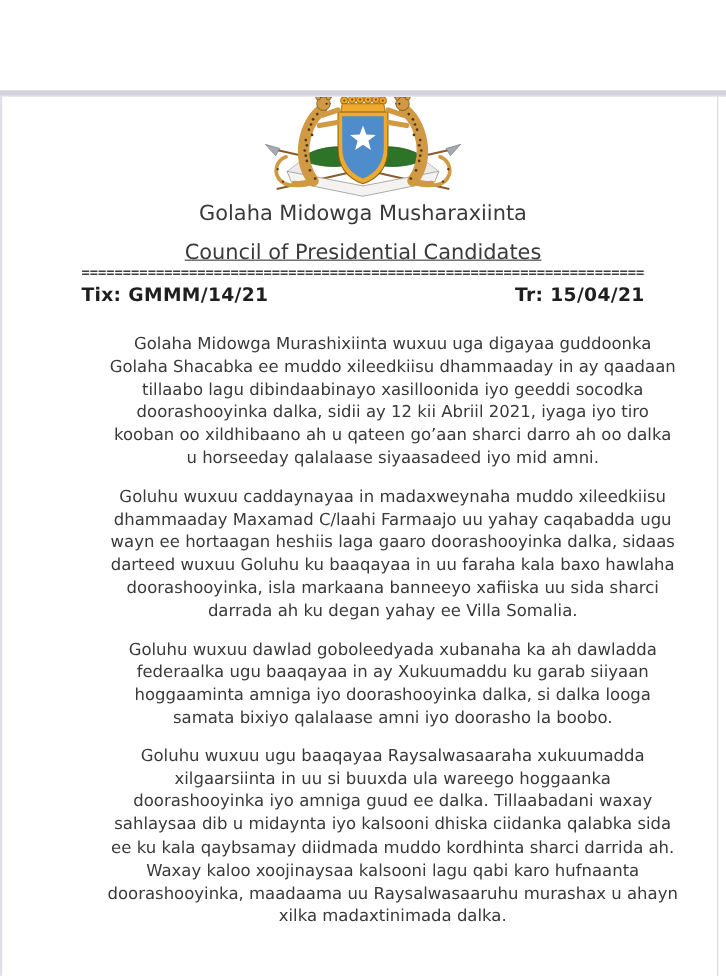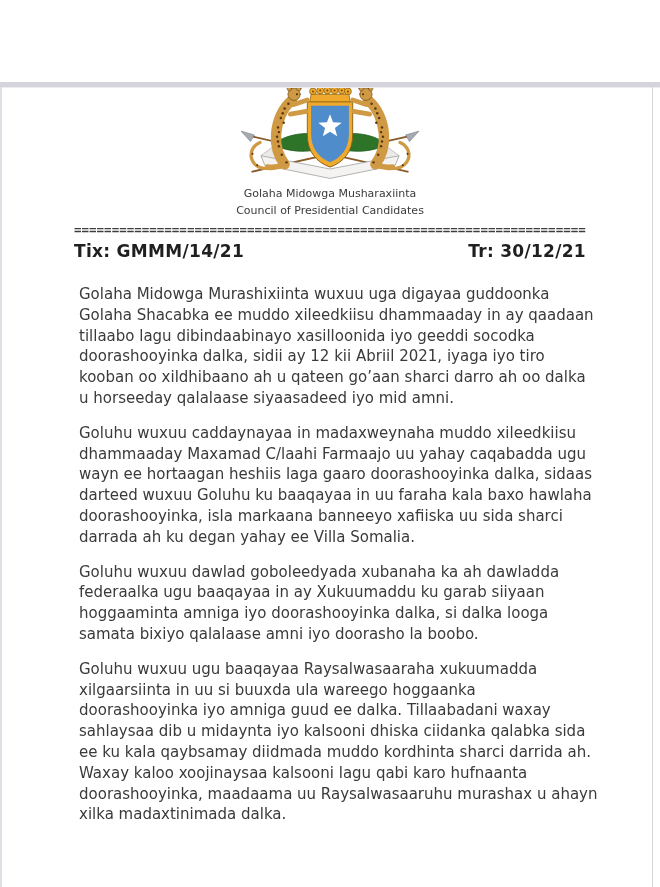--- a/index.html
+++ b/index.html
@@ -27,27 +27,27 @@
     position: absolute; top: 5px; right: 7px; bottom: 0;
     width: 1px; background: #d7d6dd;
   }
   .emblem-wrap {
     margin: 82px auto 0 auto;
     width: 180px; height: 104px;
     text-align: center;
   }
   .org-so, .org-en {
     text-align: center;
-    font-size: 11px;
+    font-size: 19px;
     line-height: 16px;
     color: #3a3a3a;
     font-weight: 400;
   }
   .org-so { margin-top: 0px; }
-  .org-en { margin-top: 1px; }
+  .org-en { margin-top: 19px; text-decoration: underline; }
   .divider {
     width: 512px;
     margin: 5px auto 0 auto;
     height: 12px;
     line-height: 12px;
     overflow: hidden;
     white-space: nowrap;
     font-family: "DejaVu Sans Mono", "Liberation Mono", monospace;
     font-size: 12.5px;
     font-weight: 700;
@@ -60,20 +60,21 @@
     justify-content: space-between;
     font-size: 17px;
     font-weight: 700;
     color: #1f1f1f;
     letter-spacing: 0.3px;
     align-items: center;
   }
   .content {
     width: 556px;
     margin: 23px 0 0 79px;
+    text-align: center;
   }
   .content p {
     white-space: pre-line;
     margin: 0 0 14px 0;
     font-size: 15px;
     line-height: 20.8px;
     color: #3a3a3a;
   }
 </style>
 </head>
@@ -159,21 +160,21 @@
     </svg>
   </div>
 
   <div class="org-so">Golaha Midowga Musharaxiinta</div>
   <div class="org-en">Council of Presidential Candidates</div>
 
   <div class="divider">==============================================================================</div>
 
   <div class="ref-row">
     <span>Tix: GMMM/14/21</span>
-    <span>Tr: 30/12/21</span>
+    <span>Tr: 15/04/21</span>
   </div>
 
   <div class="content">
     <p>Golaha Midowga Murashixiinta wuxuu uga digayaa guddoonka
 Golaha Shacabka ee muddo xileedkiisu dhammaaday in ay qaadaan
 tillaabo lagu dibindaabinayo xasilloonida iyo geeddi socodka
 doorashooyinka dalka, sidii ay 12 kii Abriil 2021, iyaga iyo tiro
 kooban oo xildhibaano ah u qateen go’aan sharci darro ah oo dalka
 u horseeday qalalaase siyaasadeed iyo mid amni.</p>
     <p>Goluhu wuxuu caddaynayaa in madaxweynaha muddo xileedkiisu

